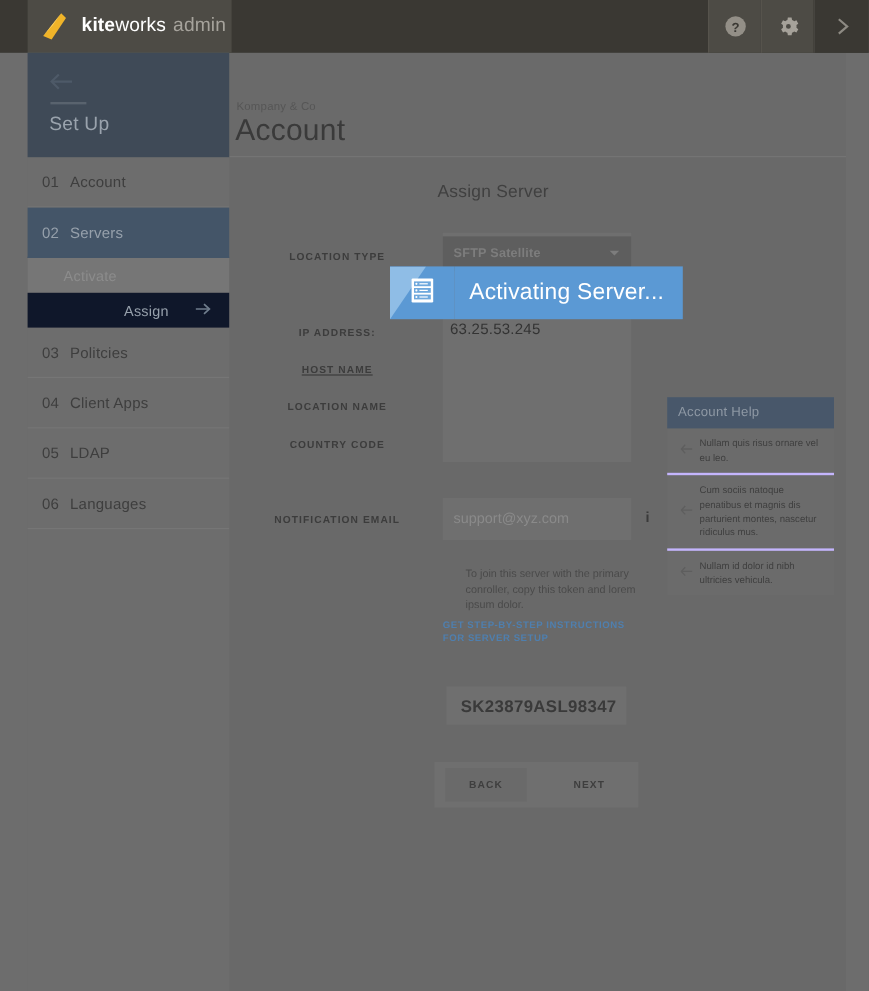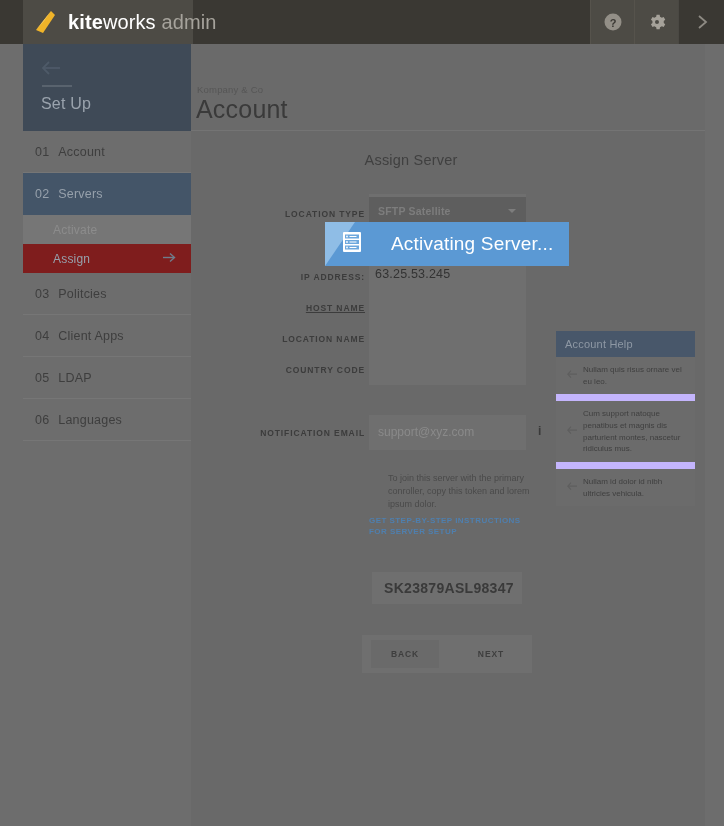--- a/index.html
+++ b/index.html
@@ -34,21 +34,21 @@
   .topbar-logo-block {
     position: absolute; left: 23px; top: 0; width: 170px; height: 44px;
     background: #4d4b45;
     display: flex; align-items: center;
   }
   .kite-logo {
     width: 26px; height: 26px; margin-left: 10px; margin-right: 9px;
     position: relative; flex: none;
   }
   .kite-logo svg { display: block; }
-  .brand { font-size: 20px; letter-spacing: .1px; white-space: nowrap; }
+  .brand { font-size: 16px; letter-spacing: .1px; white-space: nowrap; }
   .brand .b1 { color: #ffffff; font-weight: bold; }
   .brand .b2 { color: #ffffff; font-weight: normal; }
   .brand .b3 { color: #a6a39c; font-weight: normal; margin-left: 6px; }
 
   .topbar-right {
     position: absolute; right: 0; top: 0; height: 44px;
     display: flex; align-items: stretch;
   }
   .tb-icon {
     width: 44px; height: 44px; background: #4d4b45;
@@ -83,38 +83,38 @@
     background: #445568; border-bottom: 1px solid #445568;
     color: #96a0ab;
   }
   .nav-item.active .num { color: #96a0ab; }
   .nav-sub {
     height: 29px; display: flex; align-items: center;
     padding-left: 30px; font-size: 12px; letter-spacing: .2px;
     position: relative;
   }
   .nav-sub.dim { background: #767676; color: #8c8c8c; }
-  .nav-sub.sel { background: #7f1d1d; color: #97a1ac; }
+  .nav-sub.sel { background: #0f172a; color: #97a1ac; justify-content: center; }
   .nav-sub .sub-arrow { position: absolute; right: 14px; top: 50%; transform: translateY(-50%); }
 
   
   .form-title {
     position: absolute; left: 191px; top: 152px; width: 440px;
     text-align: center; font-size: 14.5px; color: #404040; letter-spacing: .2px;
   }
   .field-col {
     position: absolute; left: 369px; top: 194px; width: 157px; height: 191px;
     background: #6f6f6f;
   }
   .field-col2 {
     position: absolute; left: 369px; top: 415px; width: 157px; height: 35px;
     background: #6f6f6f;
   }
   .lbl {
-    position: absolute; width: 190px; text-align: right; left: 175px;
+    position: absolute; width: 190px; text-align: center; left: 186px;
     font-size: 8.5px; font-weight: bold; color: #3c3c3c; letter-spacing: .9px;
   }
   .val {
     position: absolute; left: 375px; font-size: 12.5px; color: #333333;
     letter-spacing: .2px;
   }
   .ddbox {
     position: absolute; left: 369px; top: 197px; width: 157px; height: 29px;
     background: #5e5e5e;
   }
@@ -167,21 +167,21 @@
     position: absolute; left: 556px; top: 331px; width: 139px;
     background: #6b6b6b;
   }
   .help-head {
     height: 26px; background: #48576a; display: flex; align-items: center;
     padding-left: 9px; font-size: 11px; color: #8e98a4; letter-spacing: .2px;
   }
   .help-item {
     position: relative; padding: 7px 10px 7px 27px;
     font-size: 8px; line-height: 1.46; color: #3f3f3f;
-    border-bottom: 7px solid #c4b5fd;
+    border-bottom: 2px solid #c4b5fd;
   }
   .help-item:last-child { border-bottom: none; }
   .help-item .harrow { position: absolute; left: 11px; top: 50%; transform: translateY(-50%); }
 
   
   .banner {
     position: absolute; left: 325px; top: 222px; width: 244px; height: 44px;
     display: flex; align-items: stretch; z-index: 20;
   }
   .banner-icon {
@@ -358,21 +358,21 @@
       <span>Nullam quis risus ornare vel eu leo.</span>
     </div>
 
     <div class="help-item">
       <span class="harrow">
         <svg width="10" height="9" viewBox="0 0 10 9">
           <line x1="10" y1="4.5" x2="1" y2="4.5" stroke="#5e5e5e" stroke-width="1.1"></line>
           <polyline points="4,1 0.8,4.5 4,8" fill="none" stroke="#5e5e5e" stroke-width="1.1"></polyline>
         </svg>
       </span>
-      <span>Cum support natoque penatibus et magnis dis parturient montes, nascetur ridiculus mus.</span>
+      <span>Cum sociis natoque penatibus et magnis dis parturient montes, nascetur ridiculus mus.</span>
     </div>
 
     <div class="help-item">
       <span class="harrow">
         <svg width="10" height="9" viewBox="0 0 10 9">
           <line x1="10" y1="4.5" x2="1" y2="4.5" stroke="#5e5e5e" stroke-width="1.1"></line>
           <polyline points="4,1 0.8,4.5 4,8" fill="none" stroke="#5e5e5e" stroke-width="1.1"></polyline>
         </svg>
       </span>
       <span>Nullam id dolor id nibh ultricies vehicula.</span>

